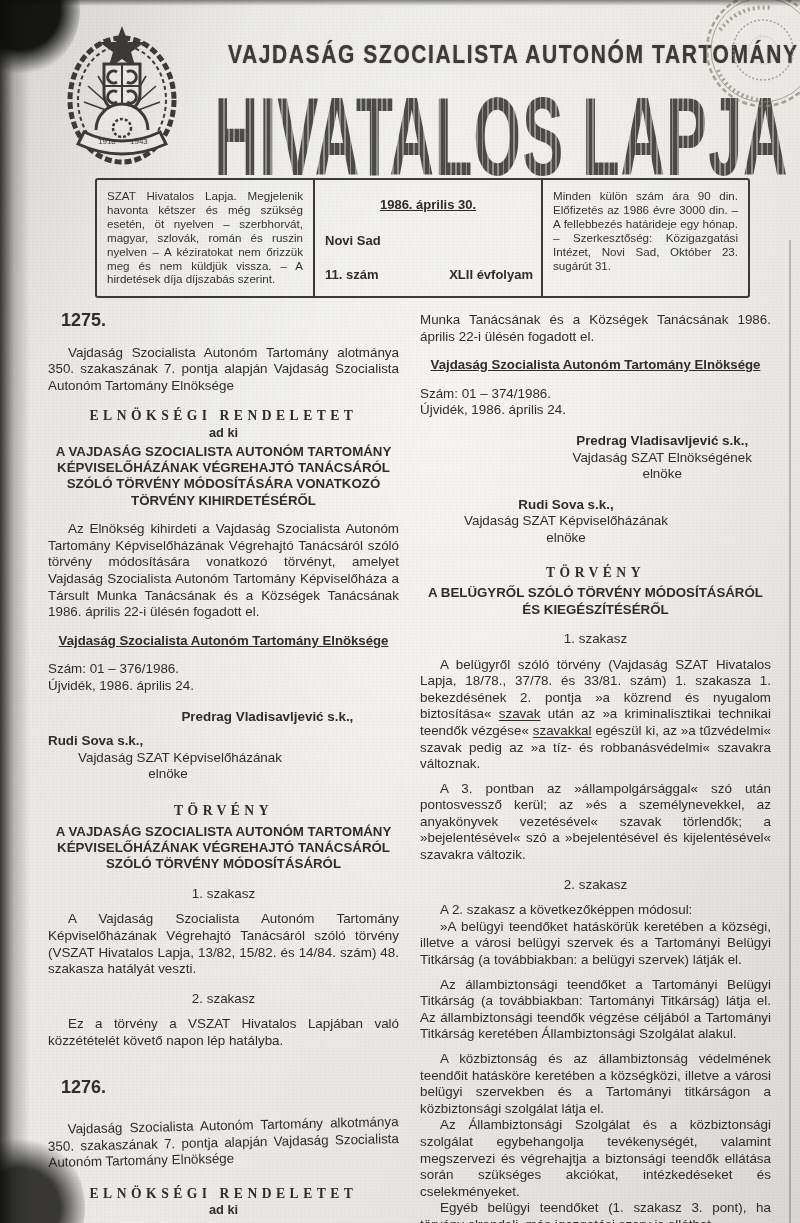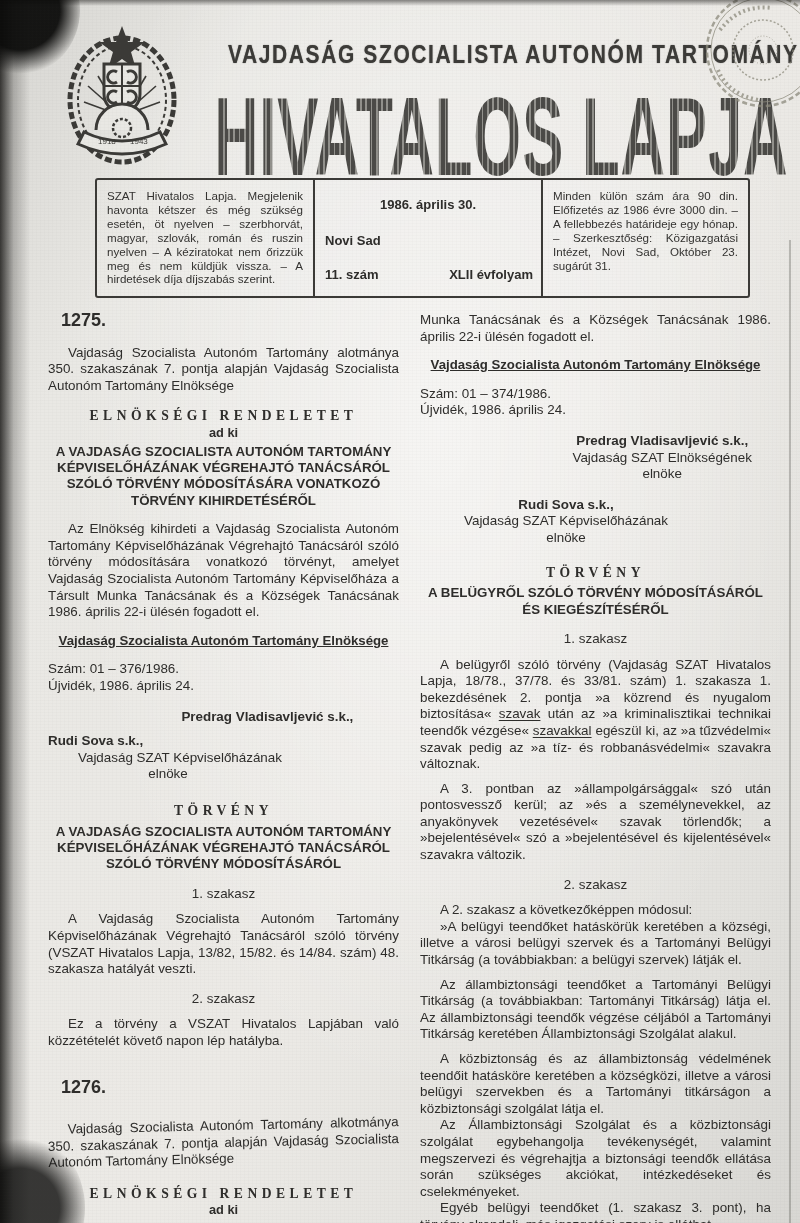--- a/index.html
+++ b/index.html
@@ -49,21 +49,21 @@
   
   .infobox{
     position:absolute;left:95px;top:178px;width:651px;height:116px;
     border:2px solid #3b3a37;border-radius:3px;display:flex;background:rgba(255,255,255,0.06);
   }
   .infobox .cell{padding:9px 10px;box-sizing:border-box;}
   .infobox .c1{width:218px;border-right:2px solid #3b3a37;}
   .infobox .c2{width:228px;border-right:2px solid #3b3a37;position:relative;}
   .infobox .c3{width:205px;}
   .small-just{font-size:11.6px;line-height:13.9px;text-align:justify;color:#333230;}
-  .c2 .date{margin-top:8px;text-align:center;font-size:13px;font-weight:bold;}
+  .c2 .date{margin-top:8px;text-align:center;font-size:13px;font-weight:bold;text-decoration:underline;}
   .c2 .place{margin-top:21px;font-size:13px;font-weight:bold;}
   .c2 .bottomrow{position:absolute;left:10px;right:8px;bottom:14px;display:flex;justify-content:space-between;
     font-size:13px;font-weight:bold;}
 
   
   .col{position:absolute;top:312px;font-size:13.4px;line-height:16.6px;text-align:justify;}
   .col-left{left:48px;width:351px;}
   .col-right{left:420px;width:351px;}
   p{margin:0 0 8px 0;}
   .indent{text-indent:20px;}

